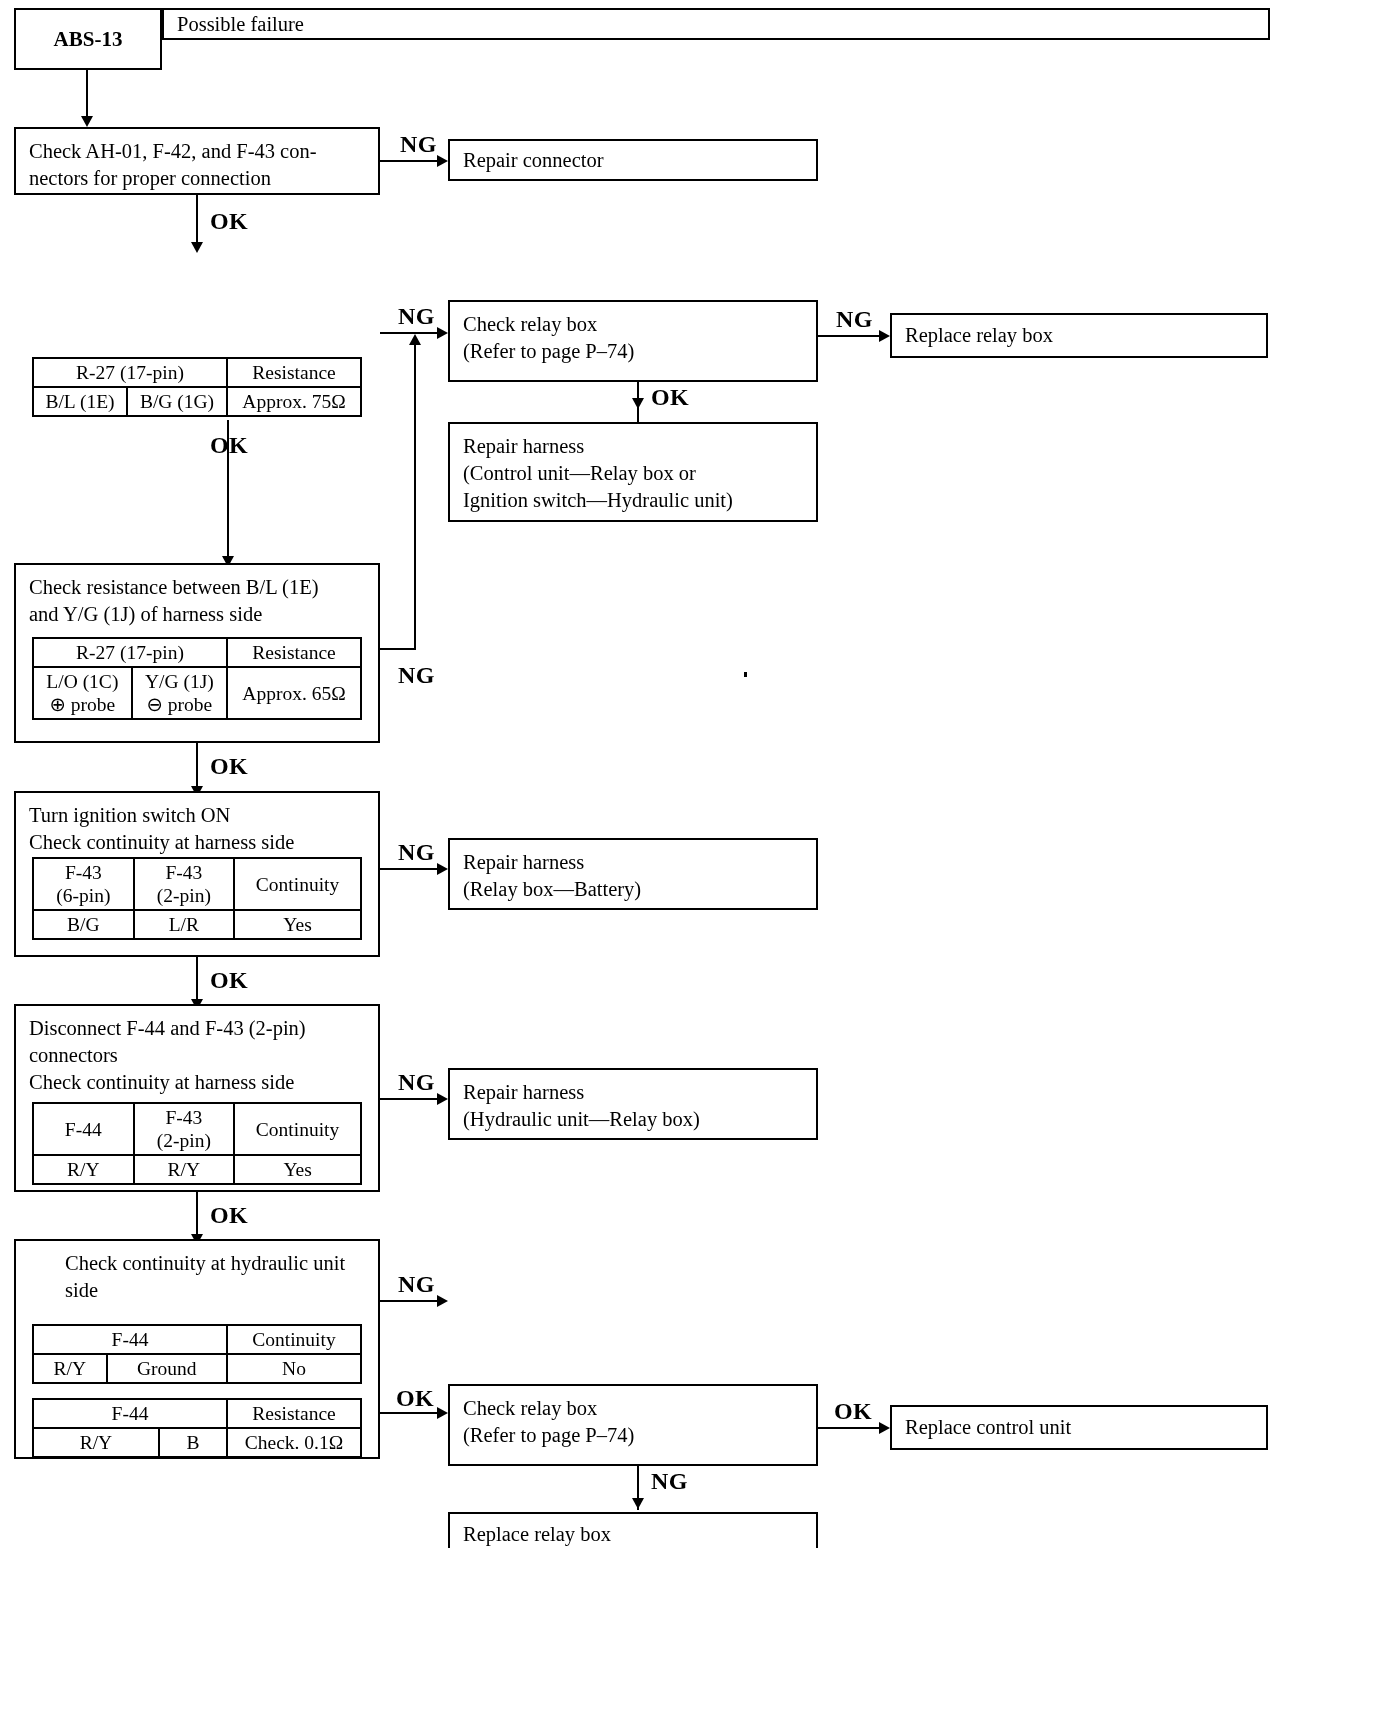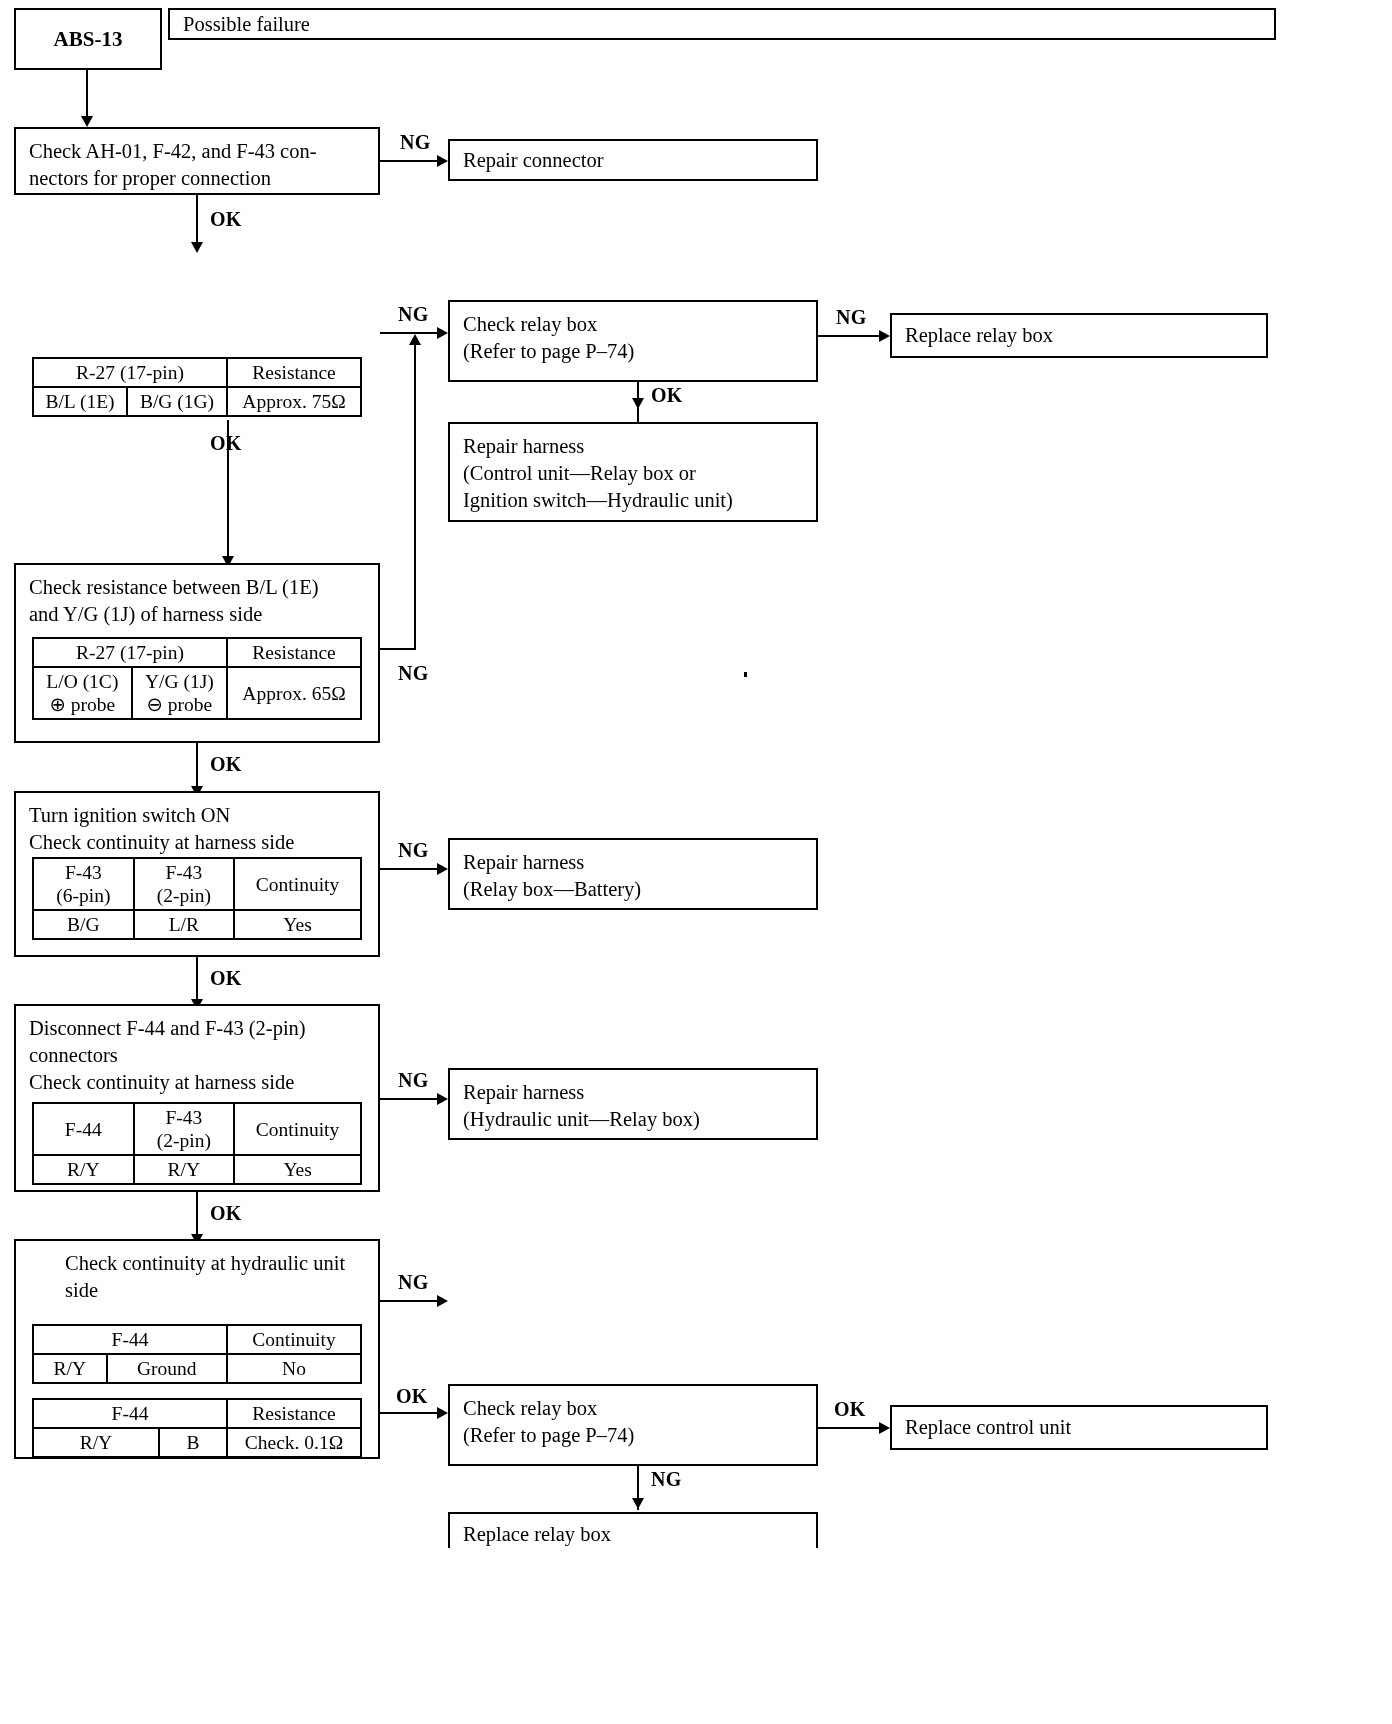--- a/index.html
+++ b/index.html
@@ -109,39 +109,39 @@
     width: 0; height: 0;
     border-left: 6px solid transparent;
     border-right: 6px solid transparent;
     border-bottom: 11px solid #000;
   }
 
   
   .blabel {
     position: absolute;
     font-weight: bold;
-    font-size: 20px;
+    font-size: 24px;
     letter-spacing: 0.3px;
   }
 
   .speck {
     position: absolute;
     width: 3px; height: 5px;
     background: #000;
   }
 </style>
 </head>
 <body>
 
 <div id="page">
 
   <div class="hdr-id" style="left:14px; top:8px; width:148px; height:62px;">
     <span>ABS-13</span>
   </div>
-  <div class="hdr-cell" style="left:168px; top:8px; width:1108px; height:32px;">
+  <div class="hdr-cell" style="left:162px; top:8px; width:1108px; height:32px;">
     <span>Possible failure</span>
   </div>
 
   <div class="ln lnv" style="left:86px; top:70px; height:50px;"></div>
   <div class="arr-d" style="left:81px; top:116px;"></div>
 
   <div class="box" style="left:14px; top:127px; width:366px; height:68px;">
     <div class="box-txt pad">Check AH-01, F-42, and F-43 con-
 nectors for proper connection</div>
   </div>

